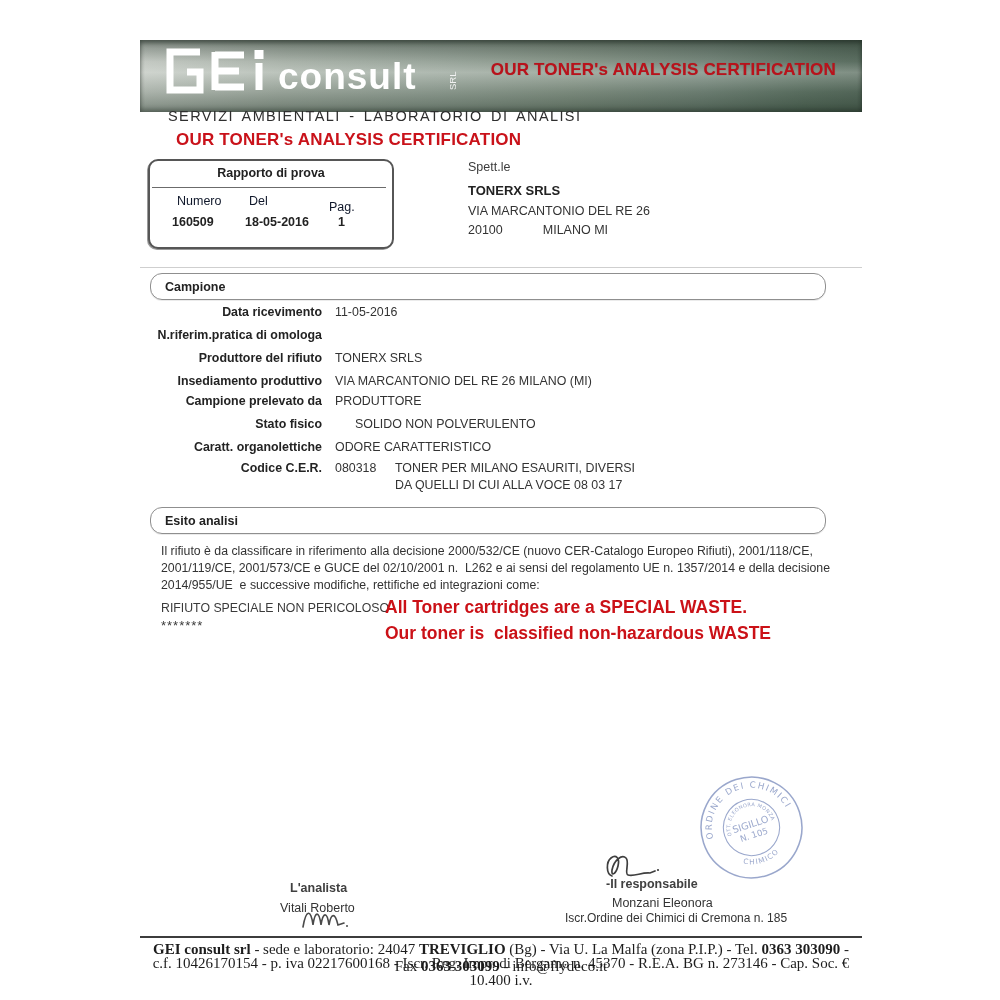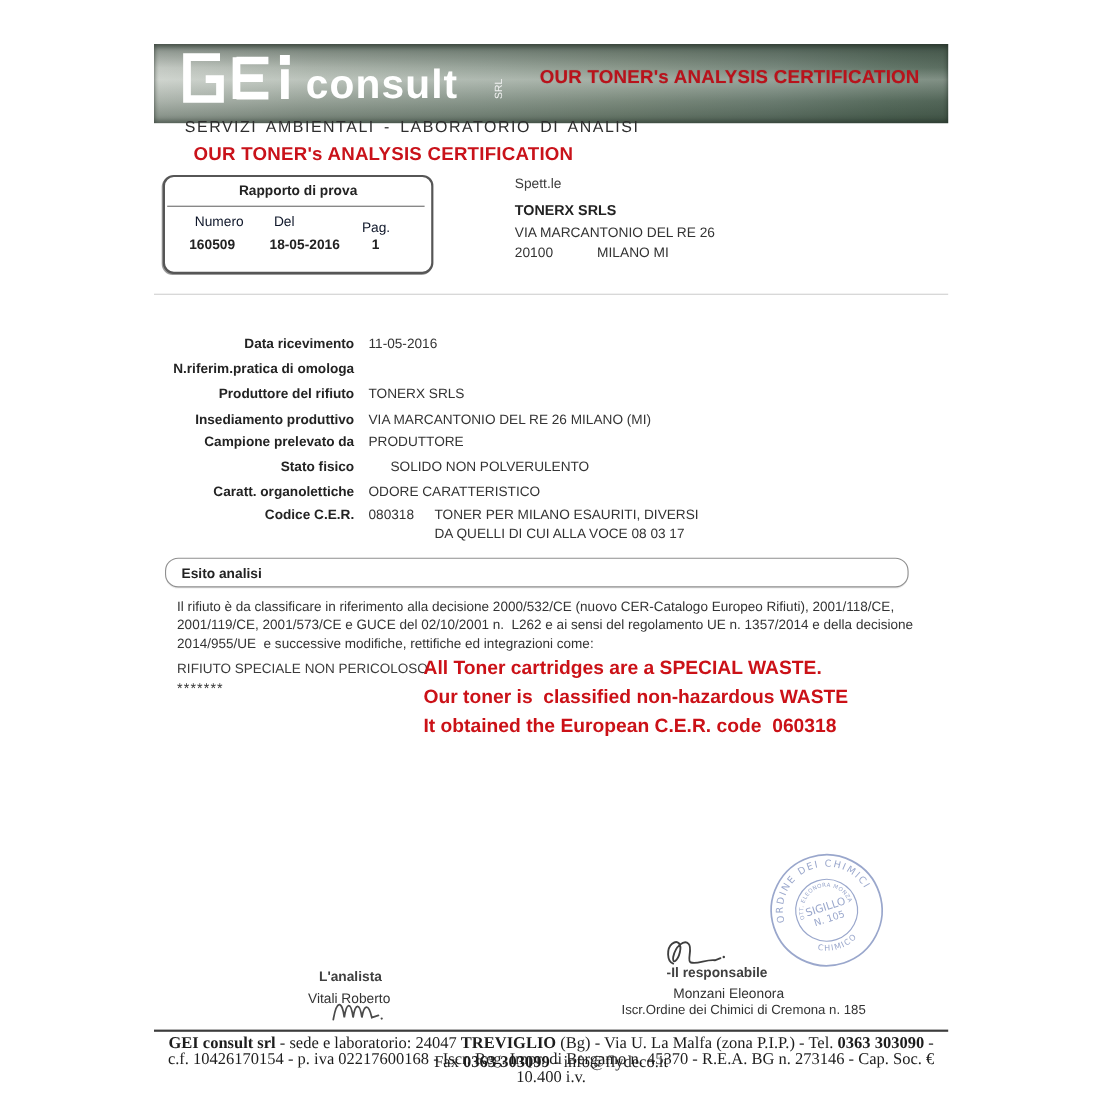--- a/index.html
+++ b/index.html
@@ -100,20 +100,21 @@
     <div class="abs report-val" style="left:188px;top:54px;">1</div>
   </div>
 
   <div class="abs rec-salut">Spett.le</div>
   <div class="abs rec-name">TONERX SRLS</div>
   <div class="abs rec-addr">VIA MARCANTONIO DEL RE 26</div>
   <div class="abs rec-city"><span>20100</span><span class="gap"></span><span>MILANO MI</span></div>
 
   <div class="abs divider"></div>
 
+  <div class="abs section-box campione-box">Campione</div>
 
   <div class="f-label" style="top:305px;">Data ricevimento</div>
   <div class="f-value" style="top:305px;">11-05-2016</div>
   <div class="f-label" style="top:328px;">N.riferim.pratica di omologa</div>
   <div class="f-value" style="top:328px;"></div>
   <div class="f-label" style="top:351px;">Produttore del rifiuto</div>
   <div class="f-value" style="top:351px;">TONERX SRLS</div>
   <div class="f-label" style="top:374px;">Insediamento produttivo</div>
   <div class="f-value" style="top:374px;">VIA MARCANTONIO DEL RE 26 MILANO (MI)</div>
   <div class="f-label" style="top:394px;">Campione prelevato da</div>
@@ -130,21 +131,20 @@
   <div class="abs section-box esito-box">Esito analisi</div>
   <div class="para-line" style="top:544px;">Il rifiuto è da classificare in riferimento alla decisione 2000/532/CE (nuovo CER-Catalogo Europeo Rifiuti), 2001/118/CE,</div>
   <div class="para-line" style="top:561px;">2001/119/CE, 2001/573/CE e GUCE del 02/10/2001 n.  L262 e ai sensi del regolamento UE n. 1357/2014 e della decisione</div>
   <div class="para-line" style="top:578px;">2014/955/UE  e successive modifiche, rettifiche ed integrazioni come:</div>
 
   <div class="abs classif">RIFIUTO SPECIALE NON PERICOLOSO</div>
   <div class="abs stars">*******</div>
 
   <div class="red-note" style="top:597px;">All Toner cartridges are a SPECIAL WASTE.</div>
   <div class="red-note" style="top:623px;">Our toner is  classified non-hazardous WASTE</div>
-  <div class="red-note" style="top:649px;">It obtained the European C.E.R. code  060318</div>
 
   <svg class="abs stamp" width="155" height="155" viewBox="0 0 160 160">
     <g transform="rotate(-18 80 80)" stroke="#7e8fbe" fill="#7e8fbe" font-family="DejaVu Sans, sans-serif">
       <circle cx="80" cy="80" r="52" fill="none" stroke-width="1.6"></circle>
       <circle cx="80" cy="80" r="29" fill="none" stroke-width="1.1"></circle>
       <defs>
         <path id="arcTop" d="M 39,80 A 41,41 0 1 1 121,80"></path>
         <path id="arcBottom" d="M 42,80 A 38,38 0 0 0 118,80"></path>
         <path id="arcInner" d="M 58,80 A 22,22 0 1 1 102,80"></path>
       </defs>

